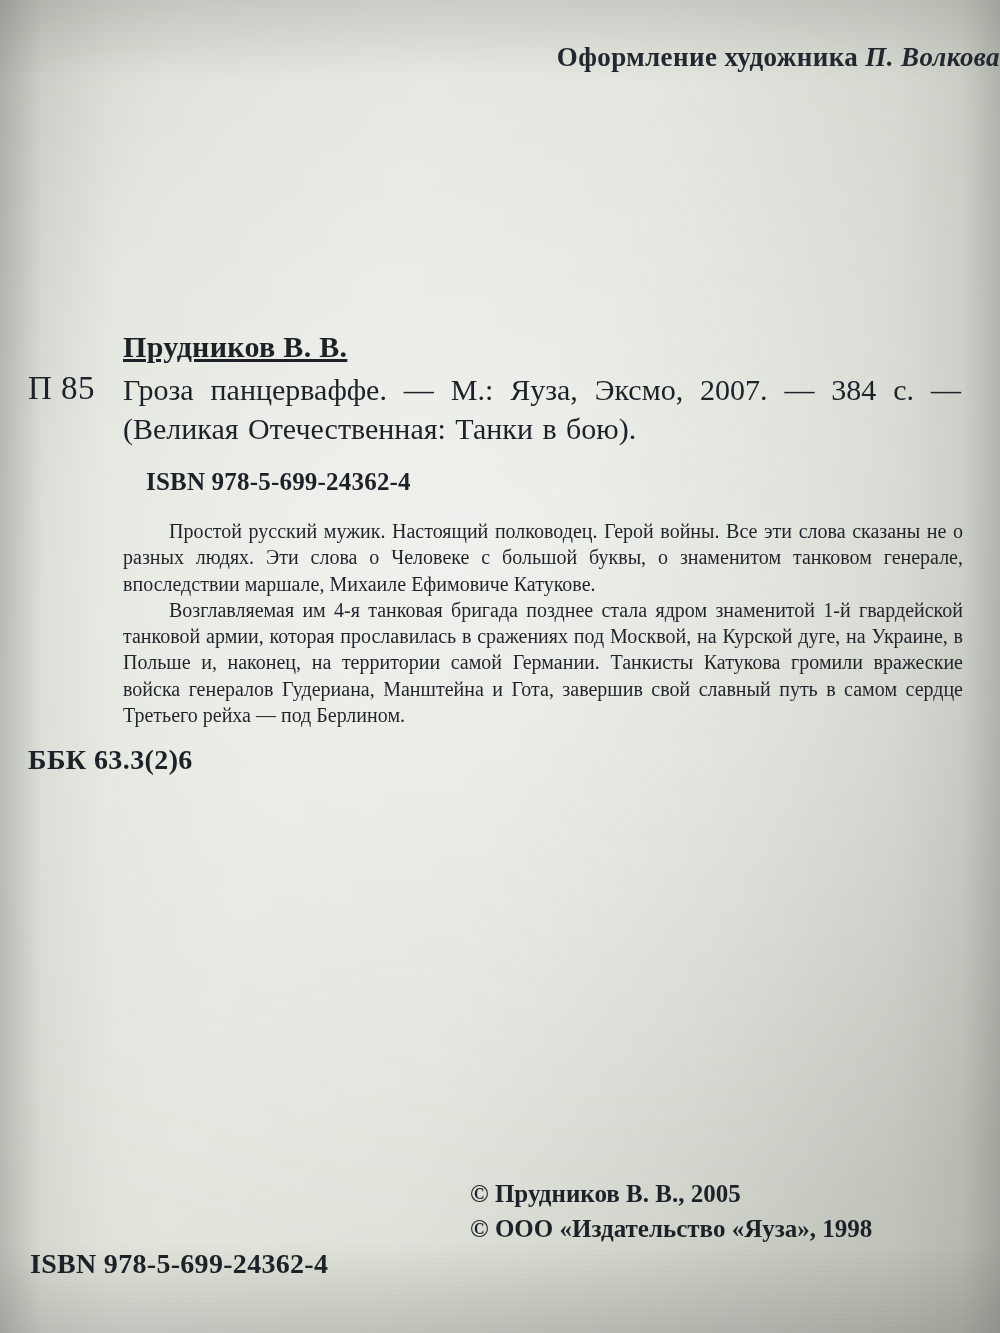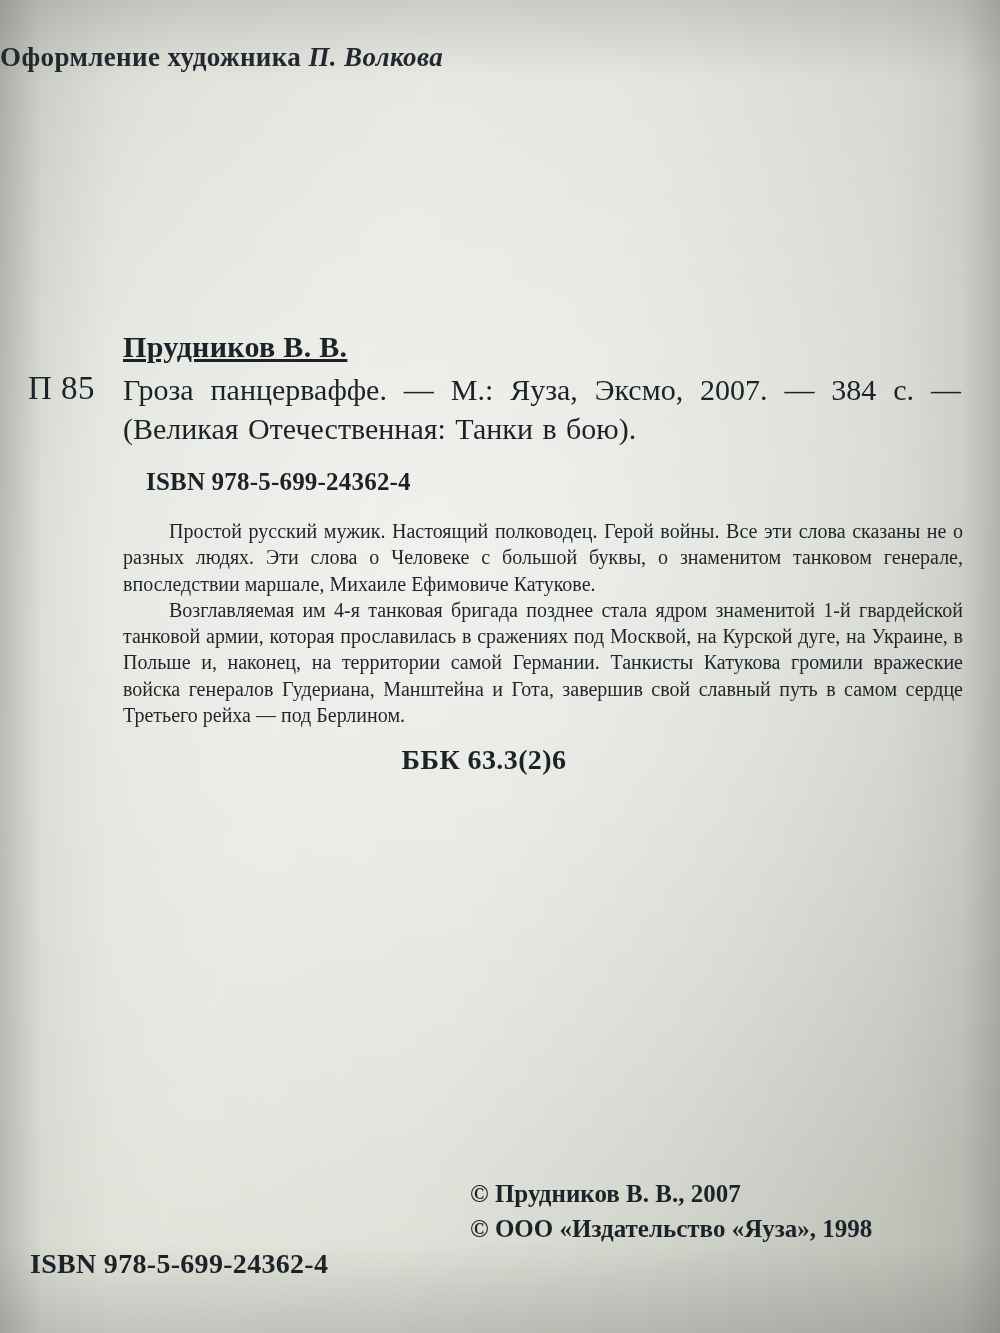--- a/index.html
+++ b/index.html
@@ -50,21 +50,21 @@
     z-index: 2;
     width: 1000px;
     height: 1333px;
   }
 
   .artist-credit {
     position: absolute;
     top: 42px;
     left: 0;
     width: 1000px;
-    text-align: left;
+    text-align: right;
     font-weight: bold;
     font-size: 27px;
     letter-spacing: .4px;
     color: #232830;
   }
   .artist-credit .ital {
     font-style: italic;
   }
 
   .card-block {
@@ -122,21 +122,21 @@
     color: #1f242b;
   }
   .annotation p {
     margin: 0;
     text-indent: 46px;
   }
 
   .bbk {
     margin: 16px 0 0 0;
     width: 930px;
-    text-align: center;
+    text-align: left;
     font-weight: bold;
     font-size: 28px;
     letter-spacing: .4px;
     color: #1d2229;
     padding-right: 18px;
     box-sizing: border-box;
   }
 
   .copyright {
     position: absolute;
@@ -187,20 +187,20 @@
 
       <div class="annotation">
         <p>Простой русский мужик. Настоящий полководец. Герой войны. Все эти слова сказаны не о разных людях. Эти слова о Человеке с большой буквы, о знаменитом танковом генерале, впоследствии маршале, Михаиле Ефимовиче Катукове.</p>
         <p>Возглавляемая им 4-я танковая бригада позднее стала ядром знаменитой 1-й гвардейской танковой армии, которая прославилась в сражениях под Москвой, на Курской дуге, на Украине, в Польше и, наконец, на территории самой Германии. Танкисты Катукова громили вражеские войска генералов Гудериана, Манштейна и Гота, завершив свой славный путь в самом сердце Третьего рейха — под Берлином.</p>
       </div>
 
       <div class="bbk">ББК 63.3(2)6</div>
     </div>
 
     <div class="copyright">
-      <div class="line">© Прудников В. В., 2007</div>
+      <div class="line">© Прудников В. В., 2005</div>
       <div class="line">© ООО «Издательство «Яуза», 1998</div>
     </div>
 
     <div class="isbn-bottom">ISBN 978-5-699-24362-4</div>
 
   </div>
 </div>
 
 </body></html>

